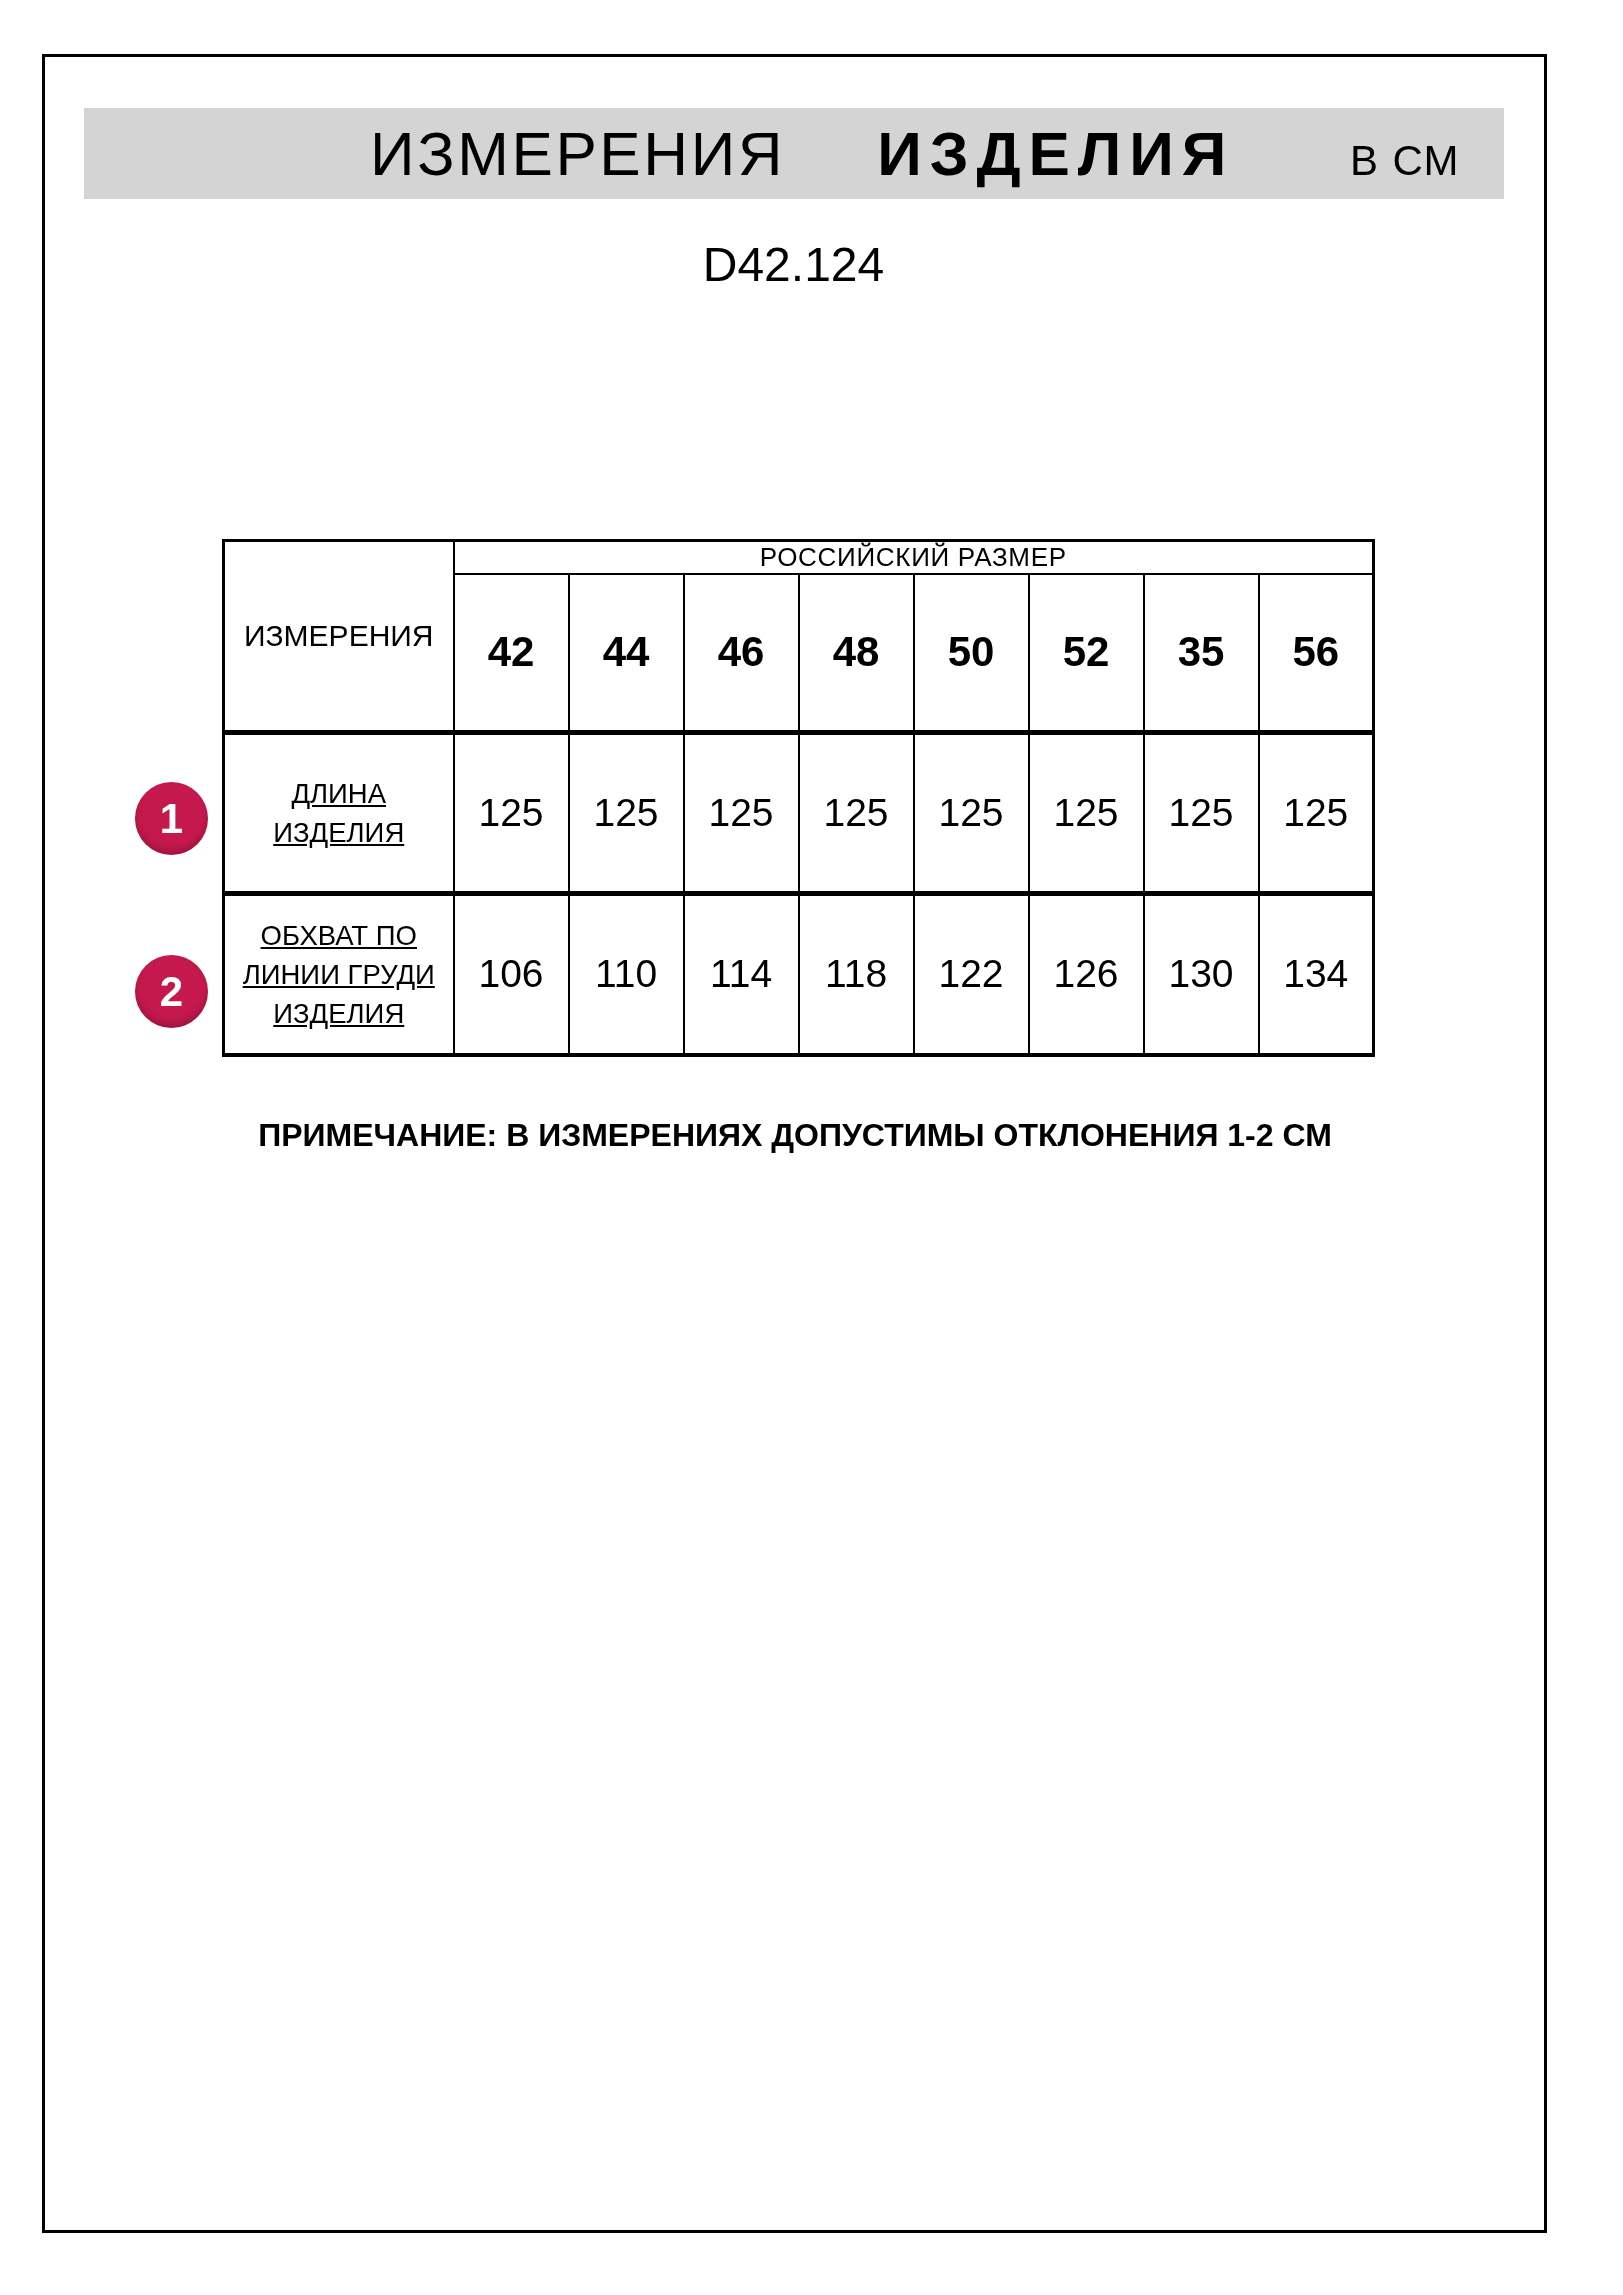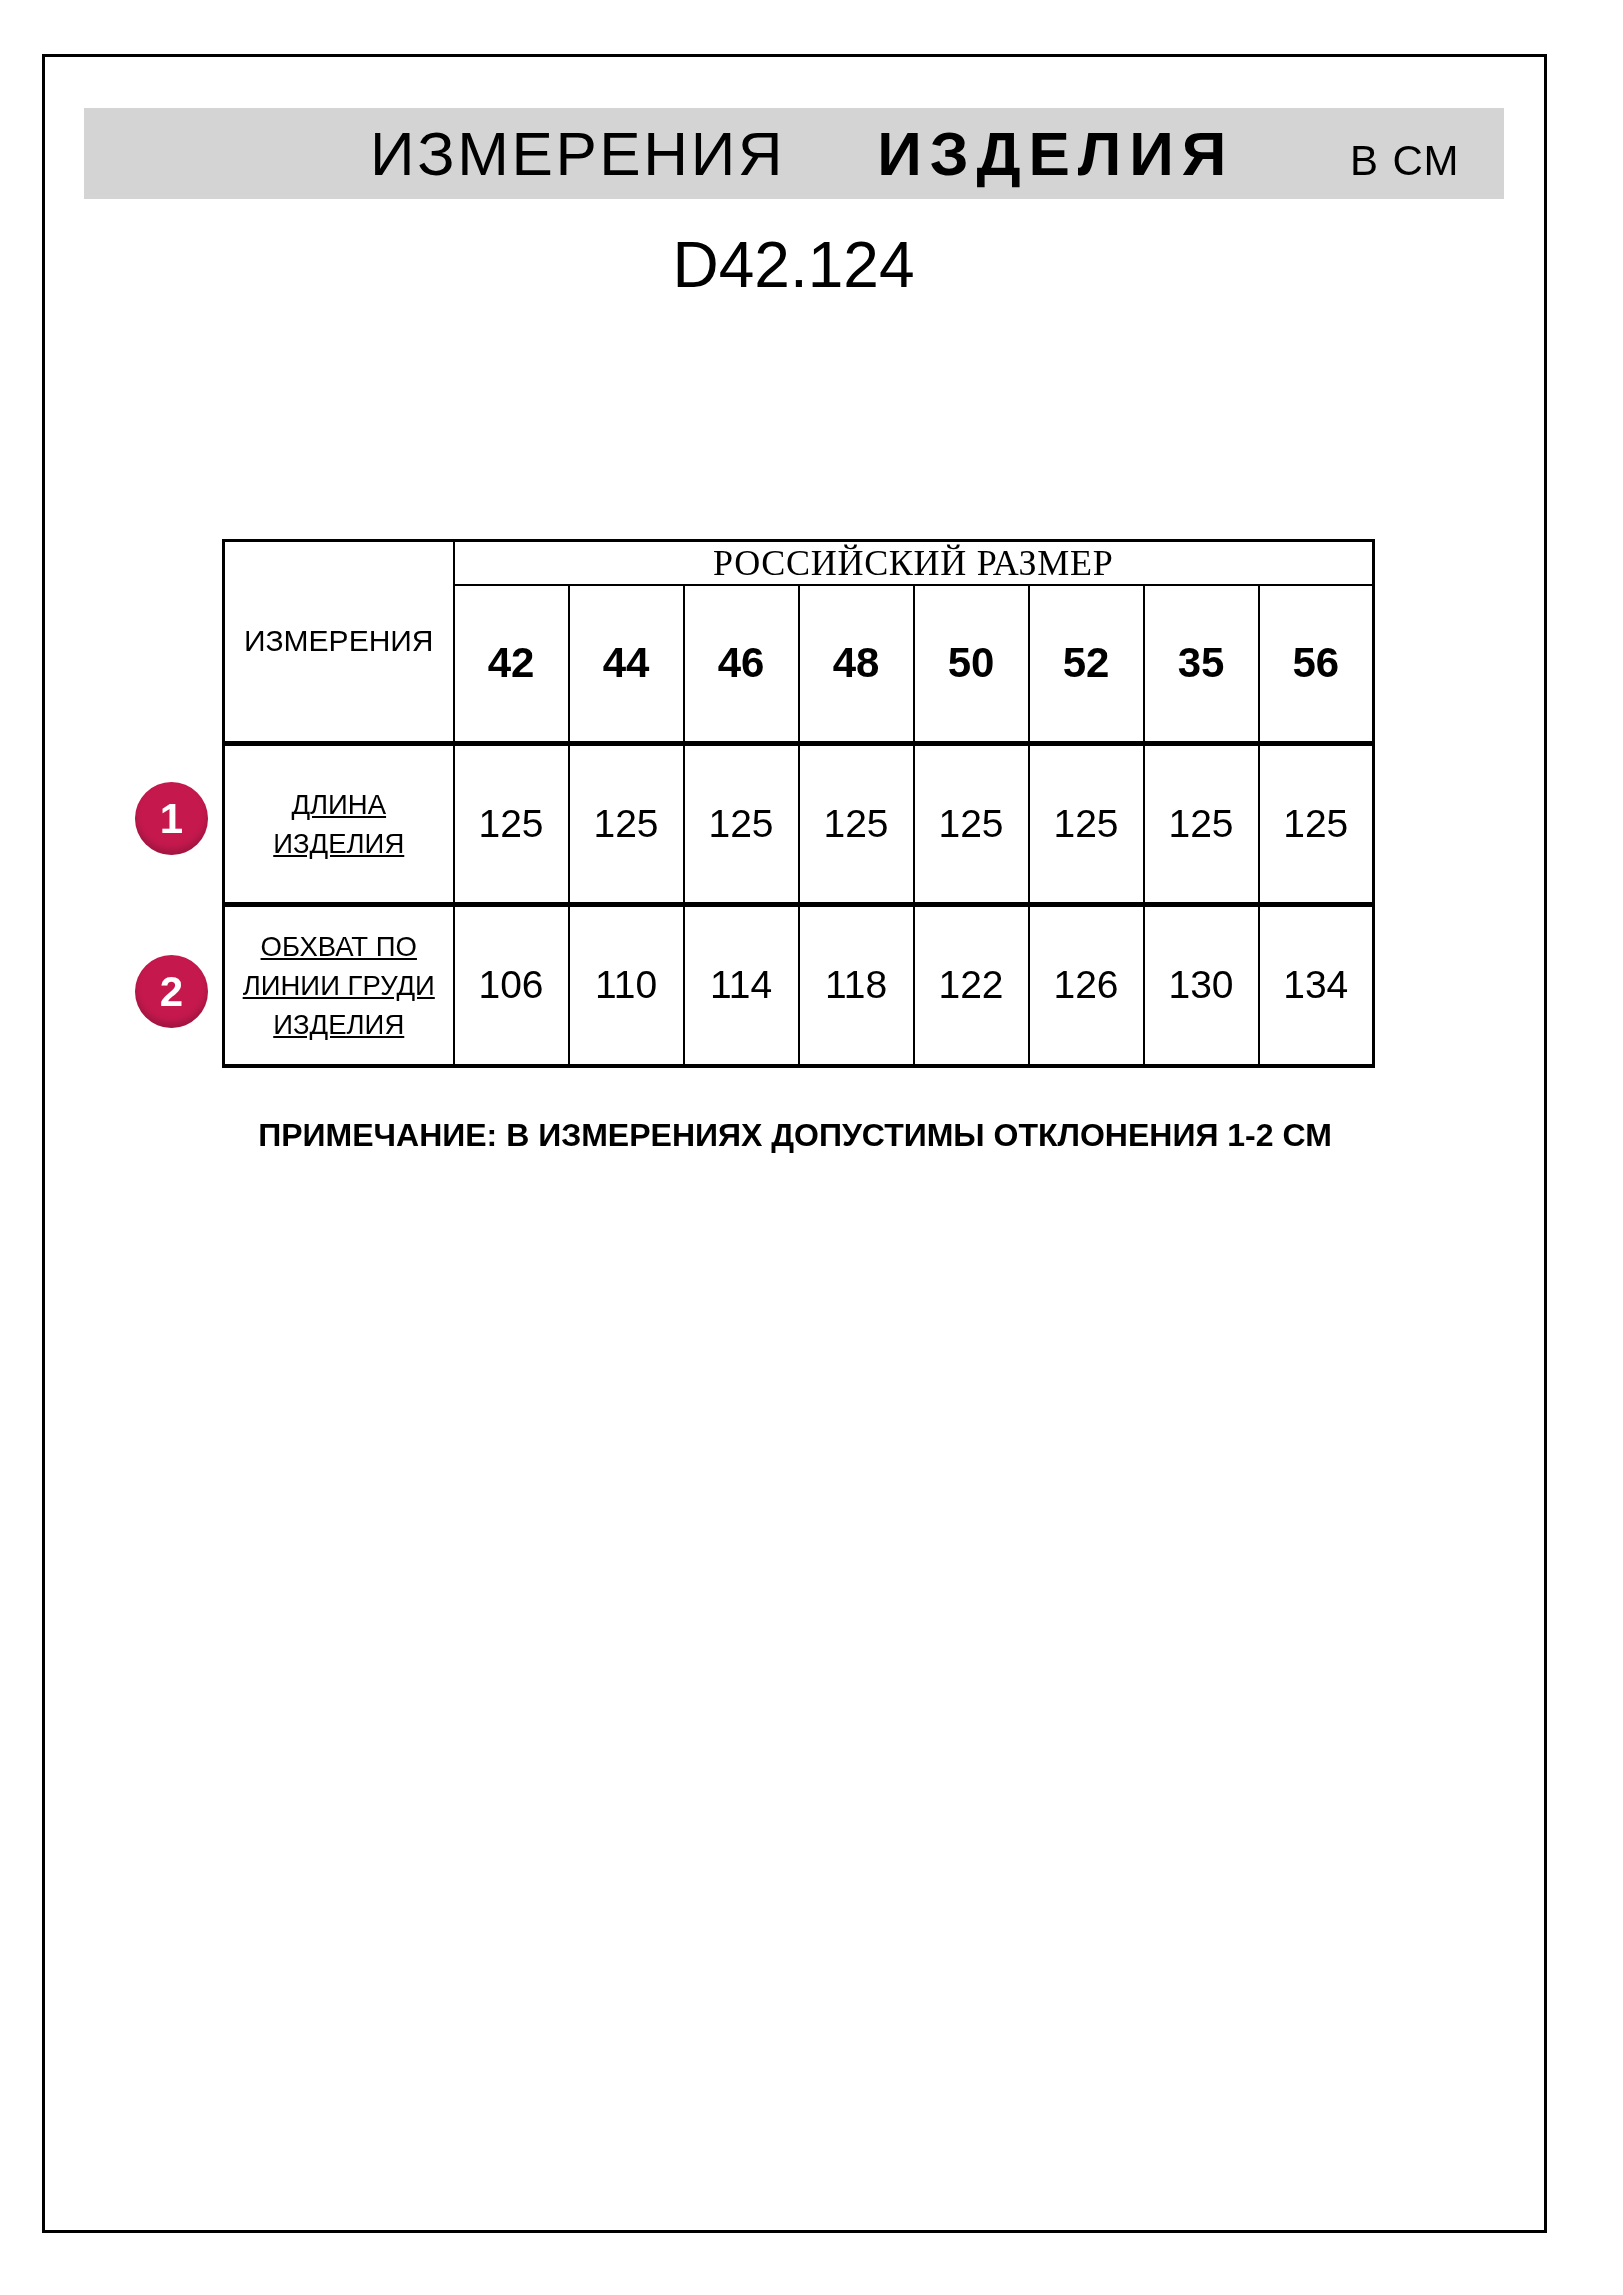--- a/index.html
+++ b/index.html
@@ -50,21 +50,21 @@
     margin-left: 116px;
     white-space: nowrap;
   }
   .headblock {
     position: absolute;
     left: 101px; top: 236px;
     width: 1385px;
     text-align: center;
   }
   .prod-code {
-    font-size: 64px;
+    font-size: 48px;
     line-height: 58px;
     font-weight: 400;
   }
   .prod-desc {
     font-size: 37px;
     line-height: 42px;
     white-space: pre-line;
     margin-top: 1.3px;
   }
   table.size-table {
@@ -82,24 +82,23 @@
     padding: 0;
     overflow: hidden;
   }
   col.c-label { width: 230px; }
   col.c-size  { width: 115px; }
   tr.r-rus  { height: 33px; }
   tr.r-size { height: 158px; margin-top: 20px; }
   tr.r-data1 { height: 161px; }
   tr.r-data2 { height: 162px; }
   .rus-header {
-    font-size: 36px;
+    font-size: 26px;
     font-weight: 400;
     letter-spacing: 0.7px;
-    font-family: Liberation Serif, serif;
   }
   .measure-header {
     font-size: 30px;
     font-weight: 400;
   }
   .size-cell {
     font-size: 42px;
     font-weight: 700;
   }
   .value-cell {

